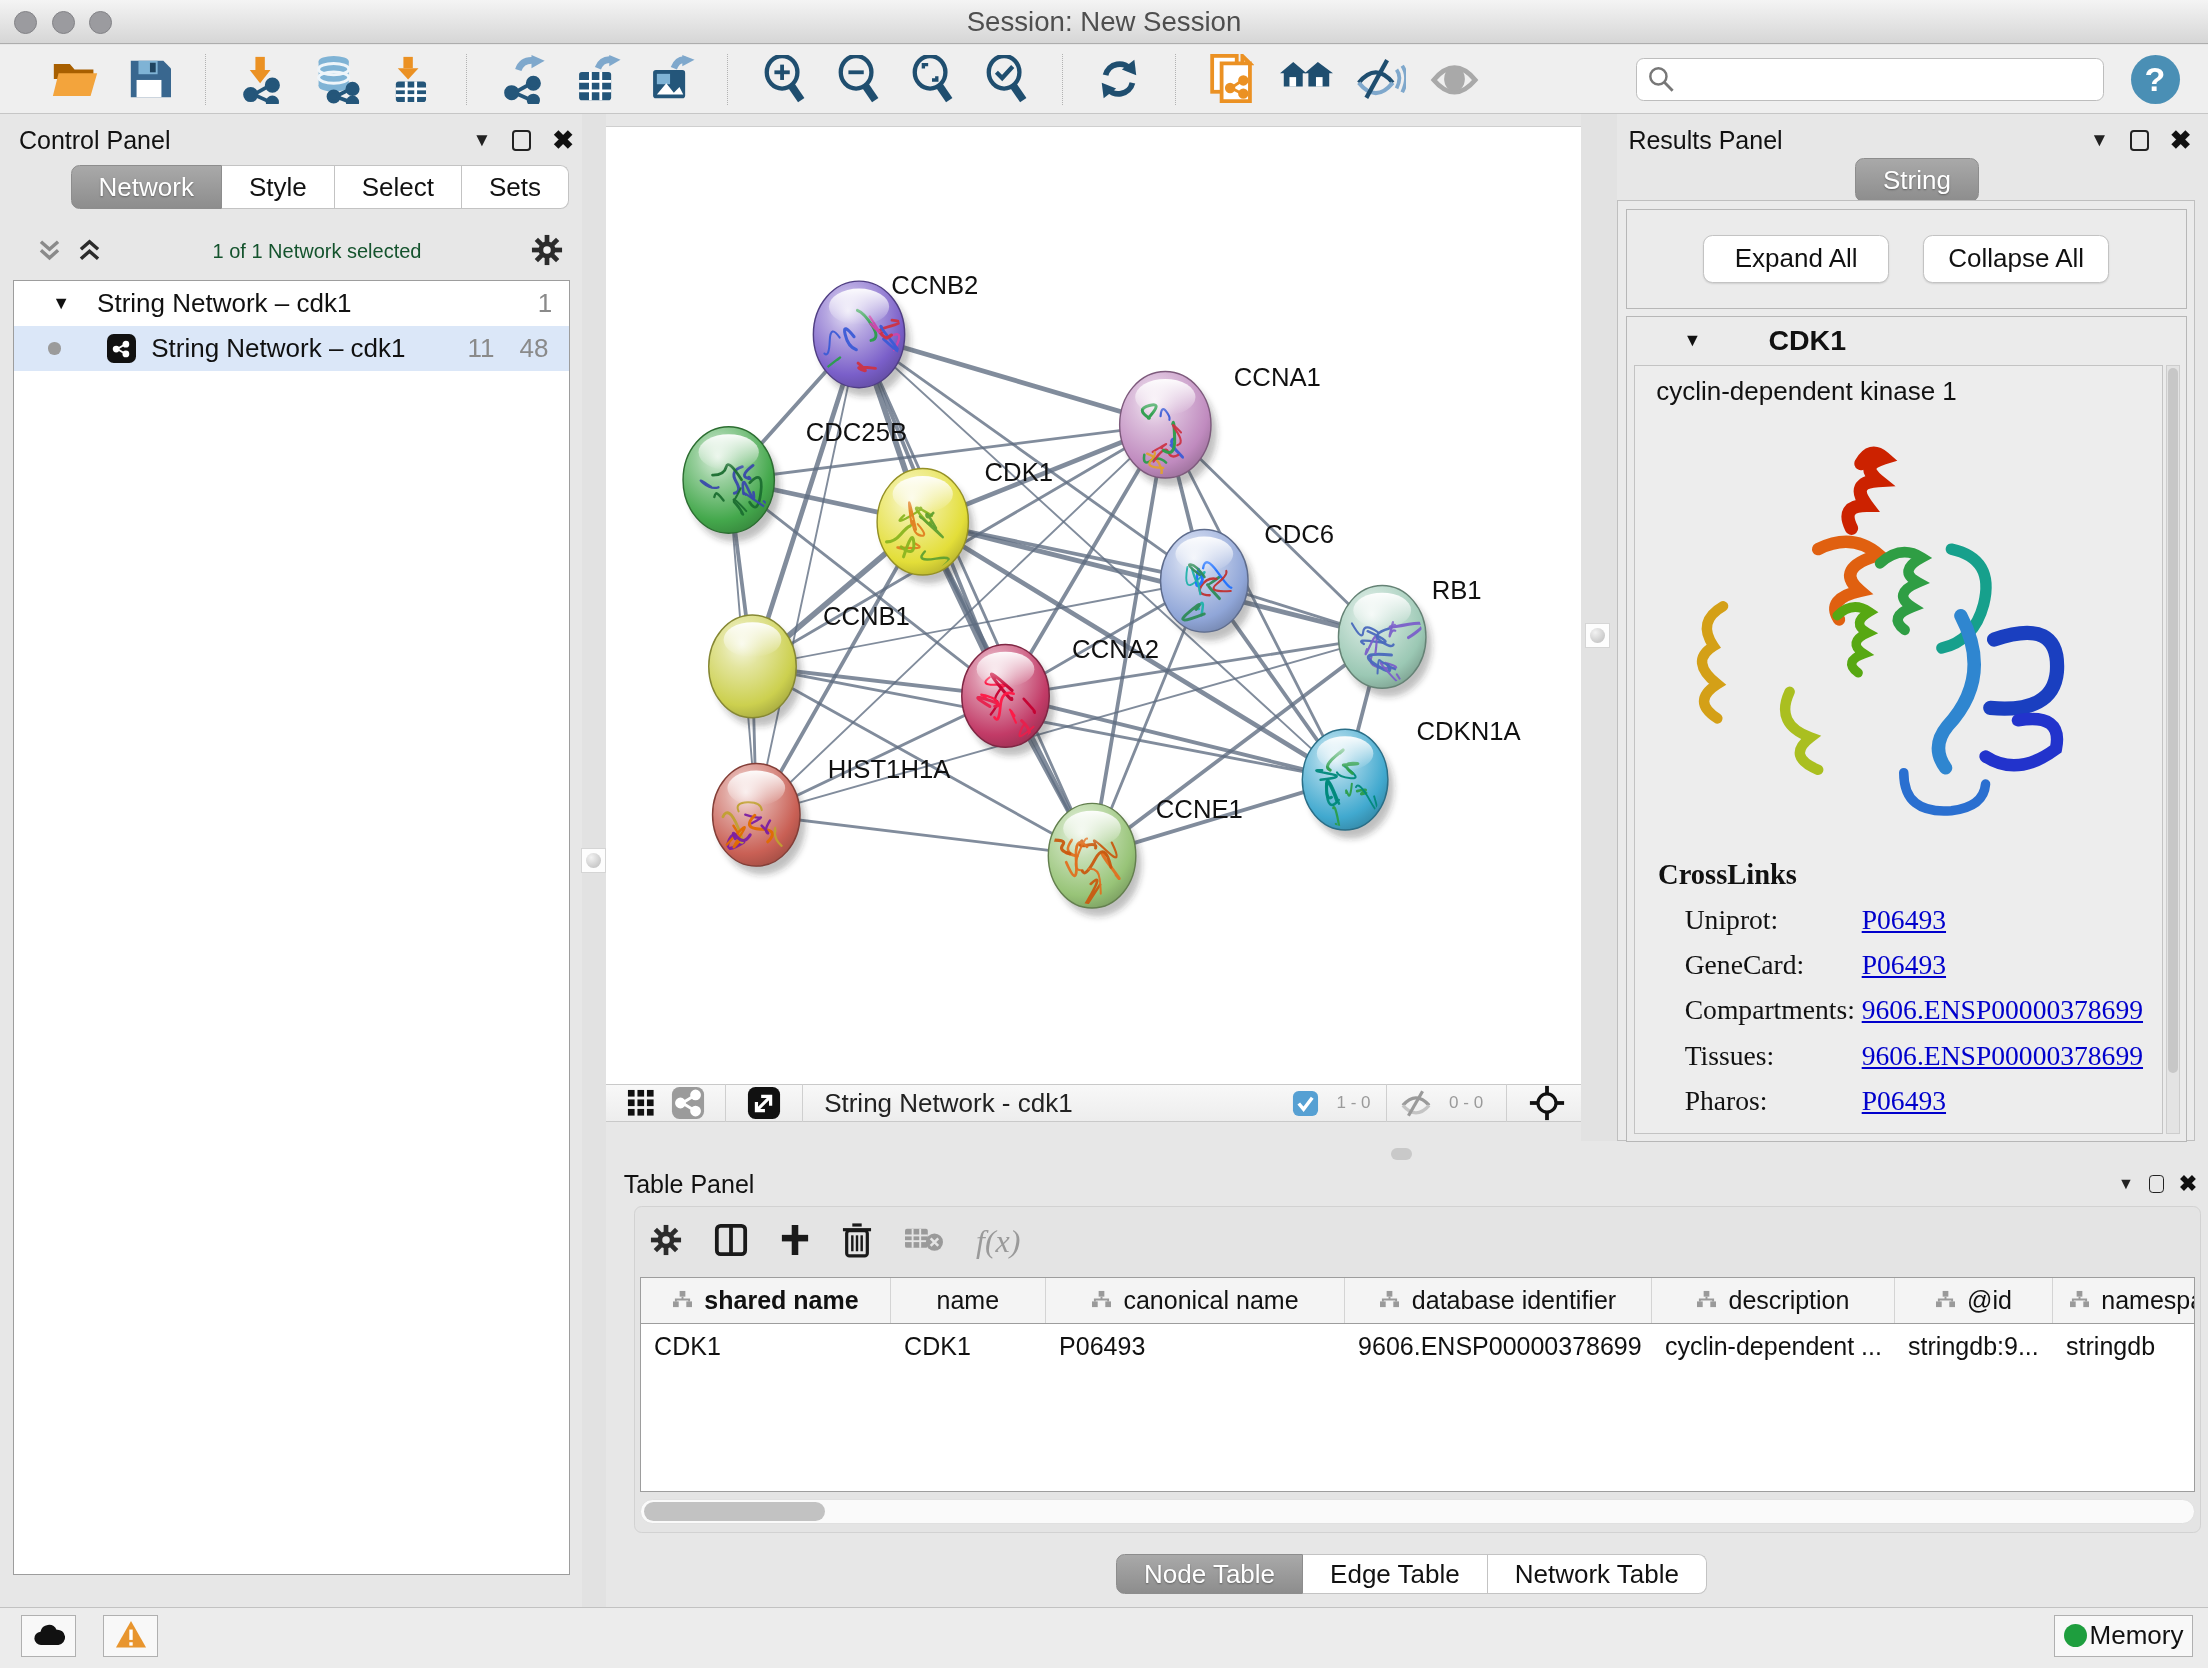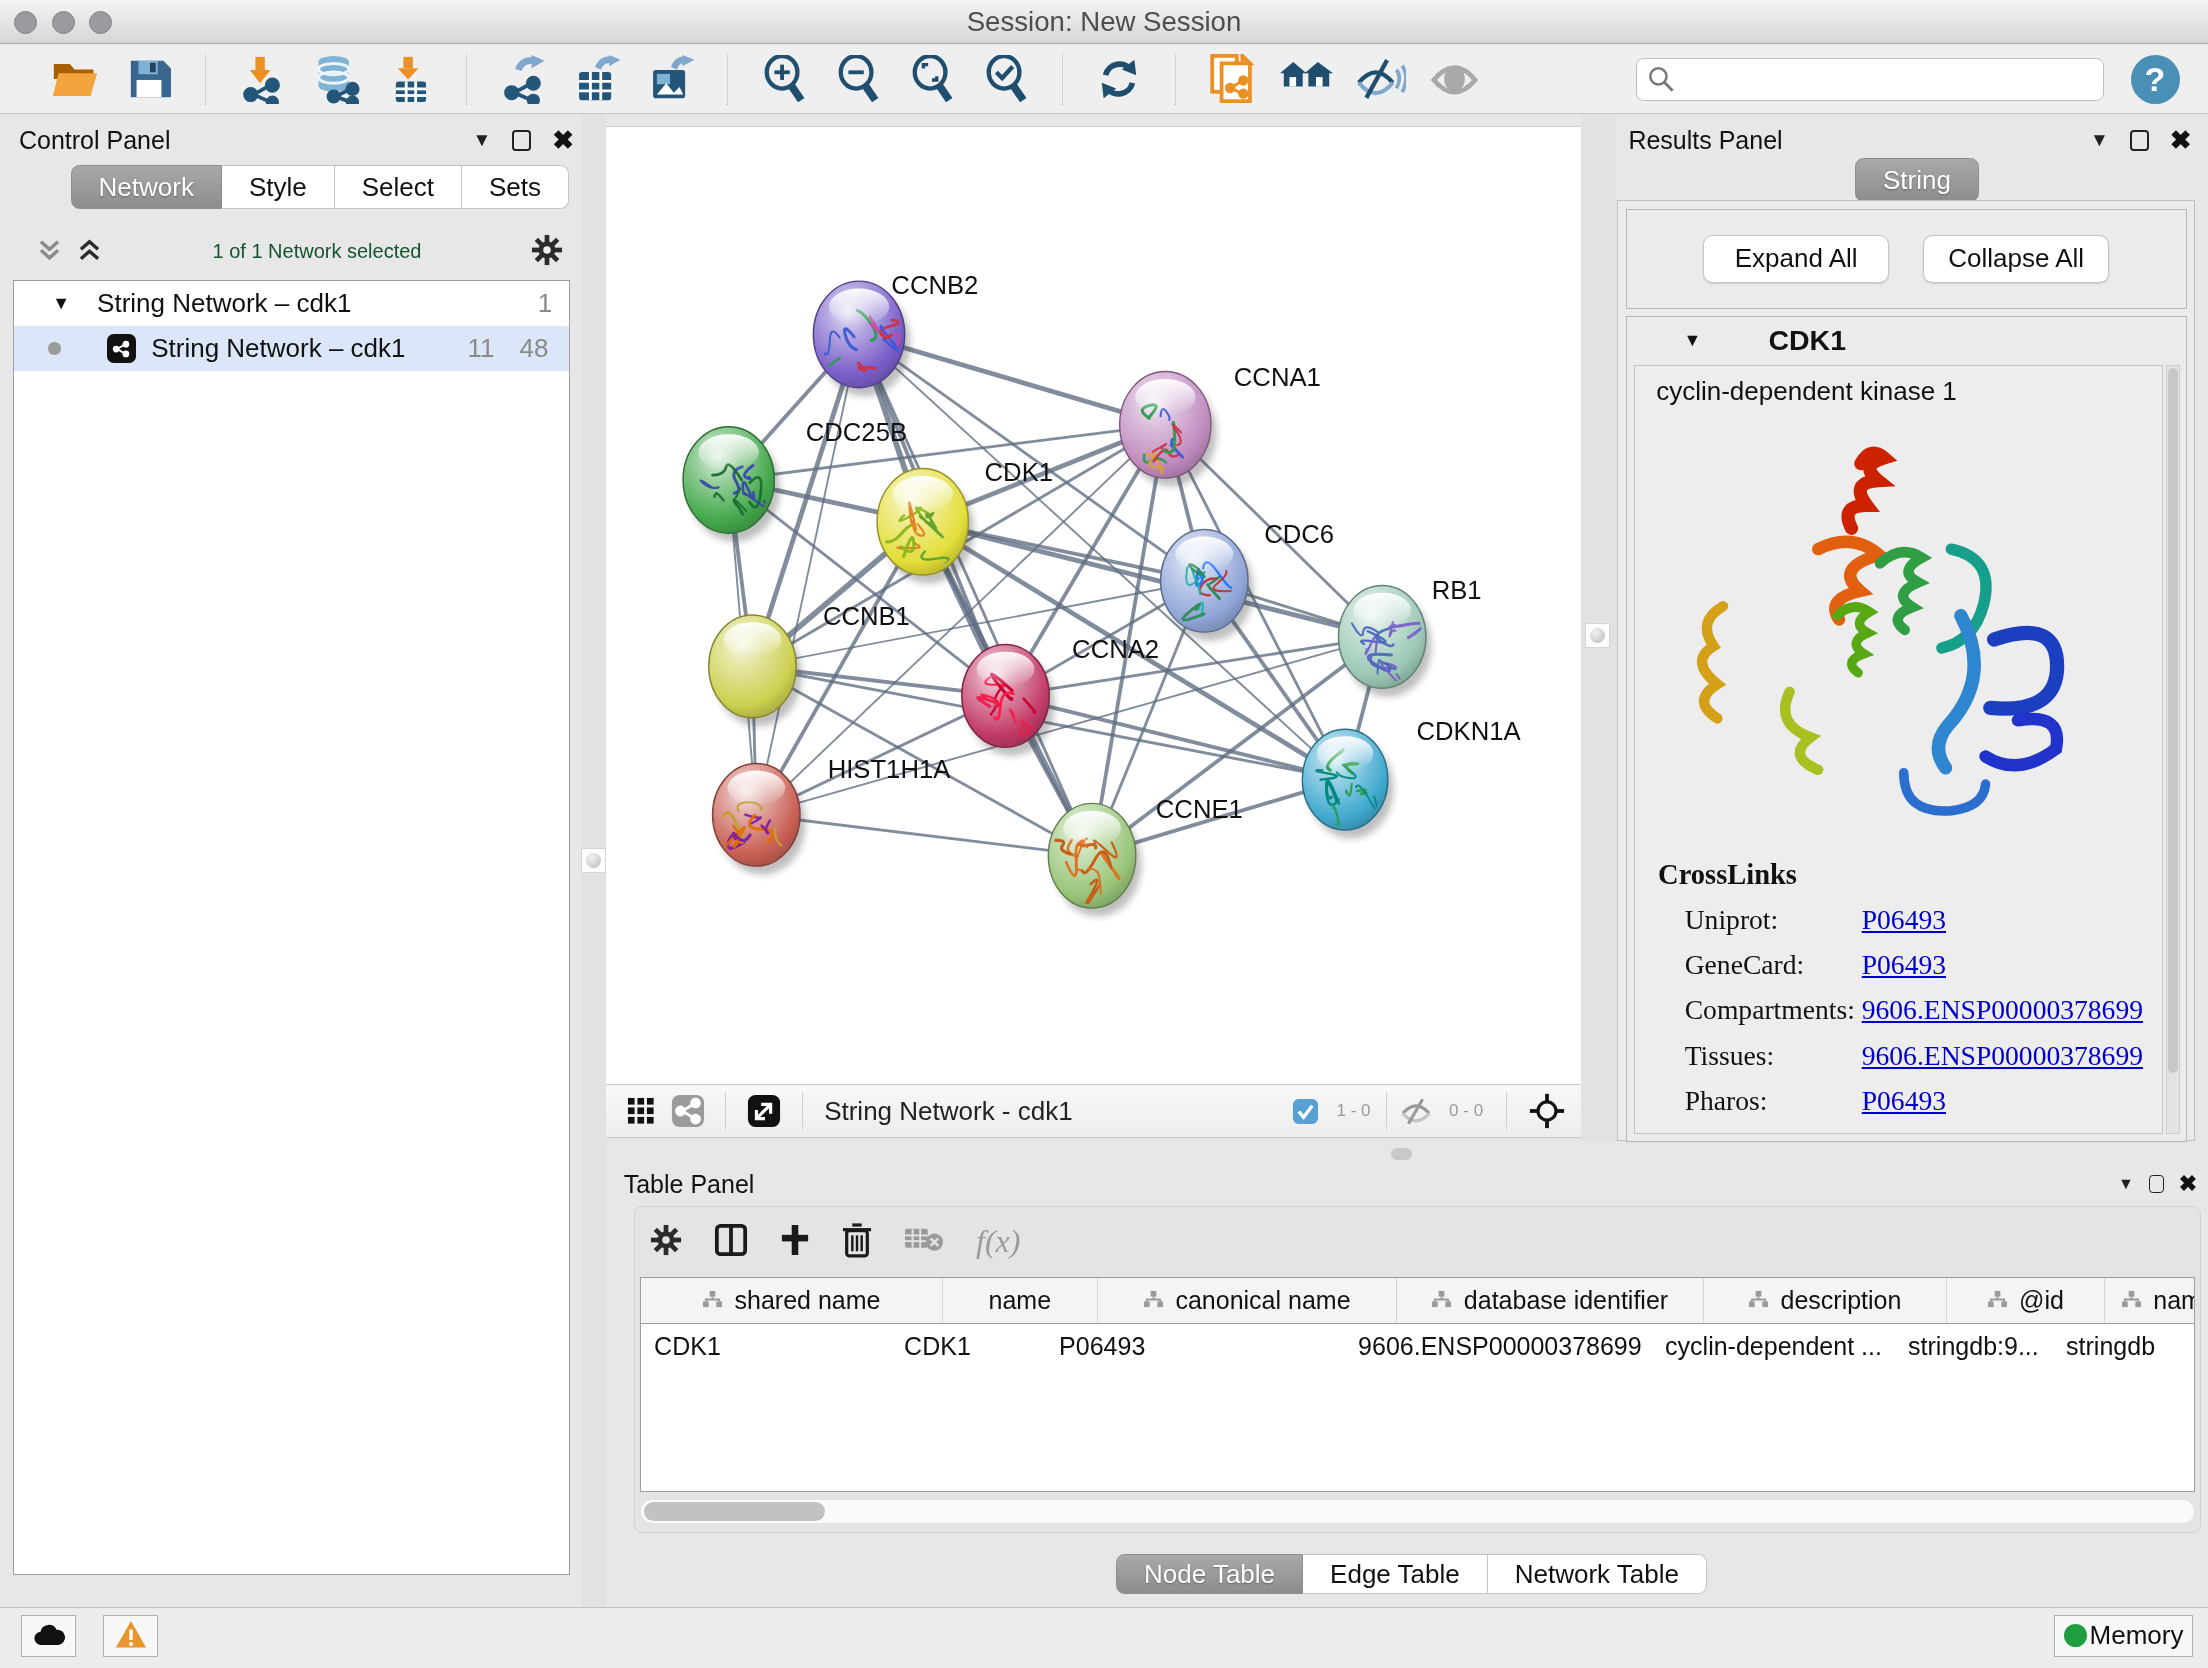--- a/index.html
+++ b/index.html
@@ -58,21 +58,21 @@
 
 
 .vsplit { position:absolute; background:#e2e2e2; }
 .split-handle { position:absolute; width:25px; height:25px; background:#fdfdfd; border:1px solid #d5d5d5;
   display:flex; align-items:center; justify-content:center; }
 .split-handle .knob { width:15px; height:15px; border-radius:50%; background:radial-gradient(circle at 35% 30%, #f2f2f2, #b9b9b9); }
 .pill-handle { position:absolute; width:21px; height:12.4px; border-radius:6.7px; background:#c9c9c9; }
 
 
 .canvas { position:absolute; left:606px; top:126px; width:975px; height:958px; background:#fff; border-top:1px solid #cfcfcf; }
-.canvas-footer { position:absolute; left:606px; top:1084px; width:975px; height:54px;
+.canvas-footer { position:absolute; left:606px; top:1084px; width:975px; height:38px;
   background:linear-gradient(#f8f8f8,#ededed); border-top:1px solid #c9c9c9; border-bottom:1px solid #c9c9c9;
   display:flex; align-items:center; padding:0 13.3px; }
 .cf-sep { height:38px; border-left:1px solid #cfcfcf; margin:0 13.3px; }
 .cf-title { font-size:26px; color:#222; margin-left:7.6px; }
 .cf-count { font-size:17px; color:#9a9a9a; margin:0 9.5px; }
 .cf-icon { display:flex; align-items:center; justify-content:center; margin:0 7.6px; }
 
 
 .results-panel { position:absolute; left:1617px; top:116px; width:584px; height:1025px; }
 .rp-header { position:absolute; left:11.4px; top:9.5px; right:9.5px; display:flex; align-items:center; }
@@ -991,21 +991,21 @@
                 <line x1="9" y1="4" x2="9" y2="24"></line>
                 <line x1="17" y1="4" x2="17" y2="24"></line>
               </g>
           <circle cx="32" cy="18" r="9" fill="#9a9a9a"></circle>
               <path d="M28 14 l8 8 M36 14 l-8 8" stroke="#e4e4e4" stroke-width="2.6"></path>
             </svg></span>
         <span class="fx-label">f(x)</span>
       </div>
       <div class="tp-table">
         <div class="thead">
-            <div class="th" style="width: 302px;">
+            <div class="th" style="width: 250px; font-weight: bold;">
               <span><svg width="21" height="19" viewBox="0 0 22 20">
                   <rect x="8" y="1" width="6" height="6" fill="#9a9a9a"></rect>
                   <rect x="1" y="12" width="6" height="6" fill="#9a9a9a"></rect>
                   <rect x="15" y="12" width="6" height="6" fill="#9a9a9a"></rect>
                   <path d="M11 7 v3 M4 12 v-2 h14 v2" stroke="#9a9a9a" stroke-width="2" fill="none"></path>
                 </svg></span>
               <span>shared name</span>
             </div>
             <div class="th" style="width: 155px;">
               <span>name</span>

